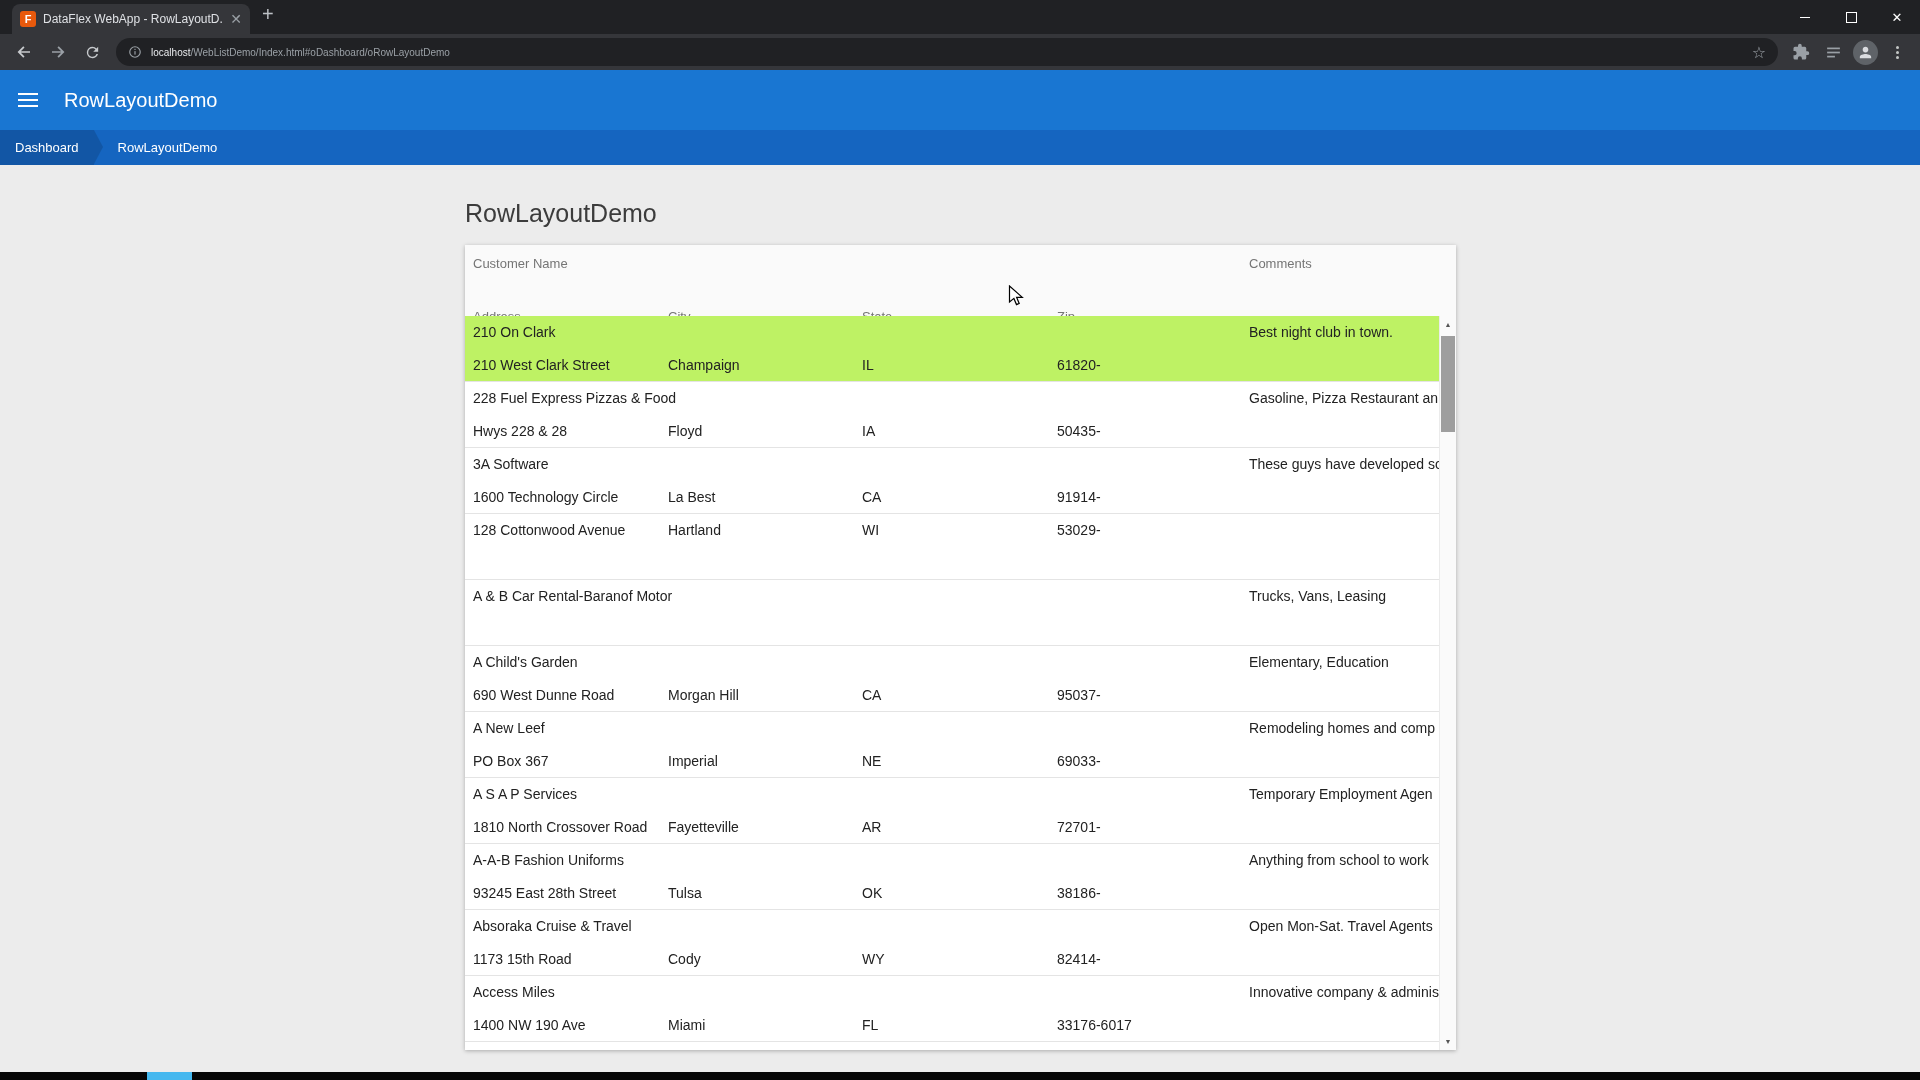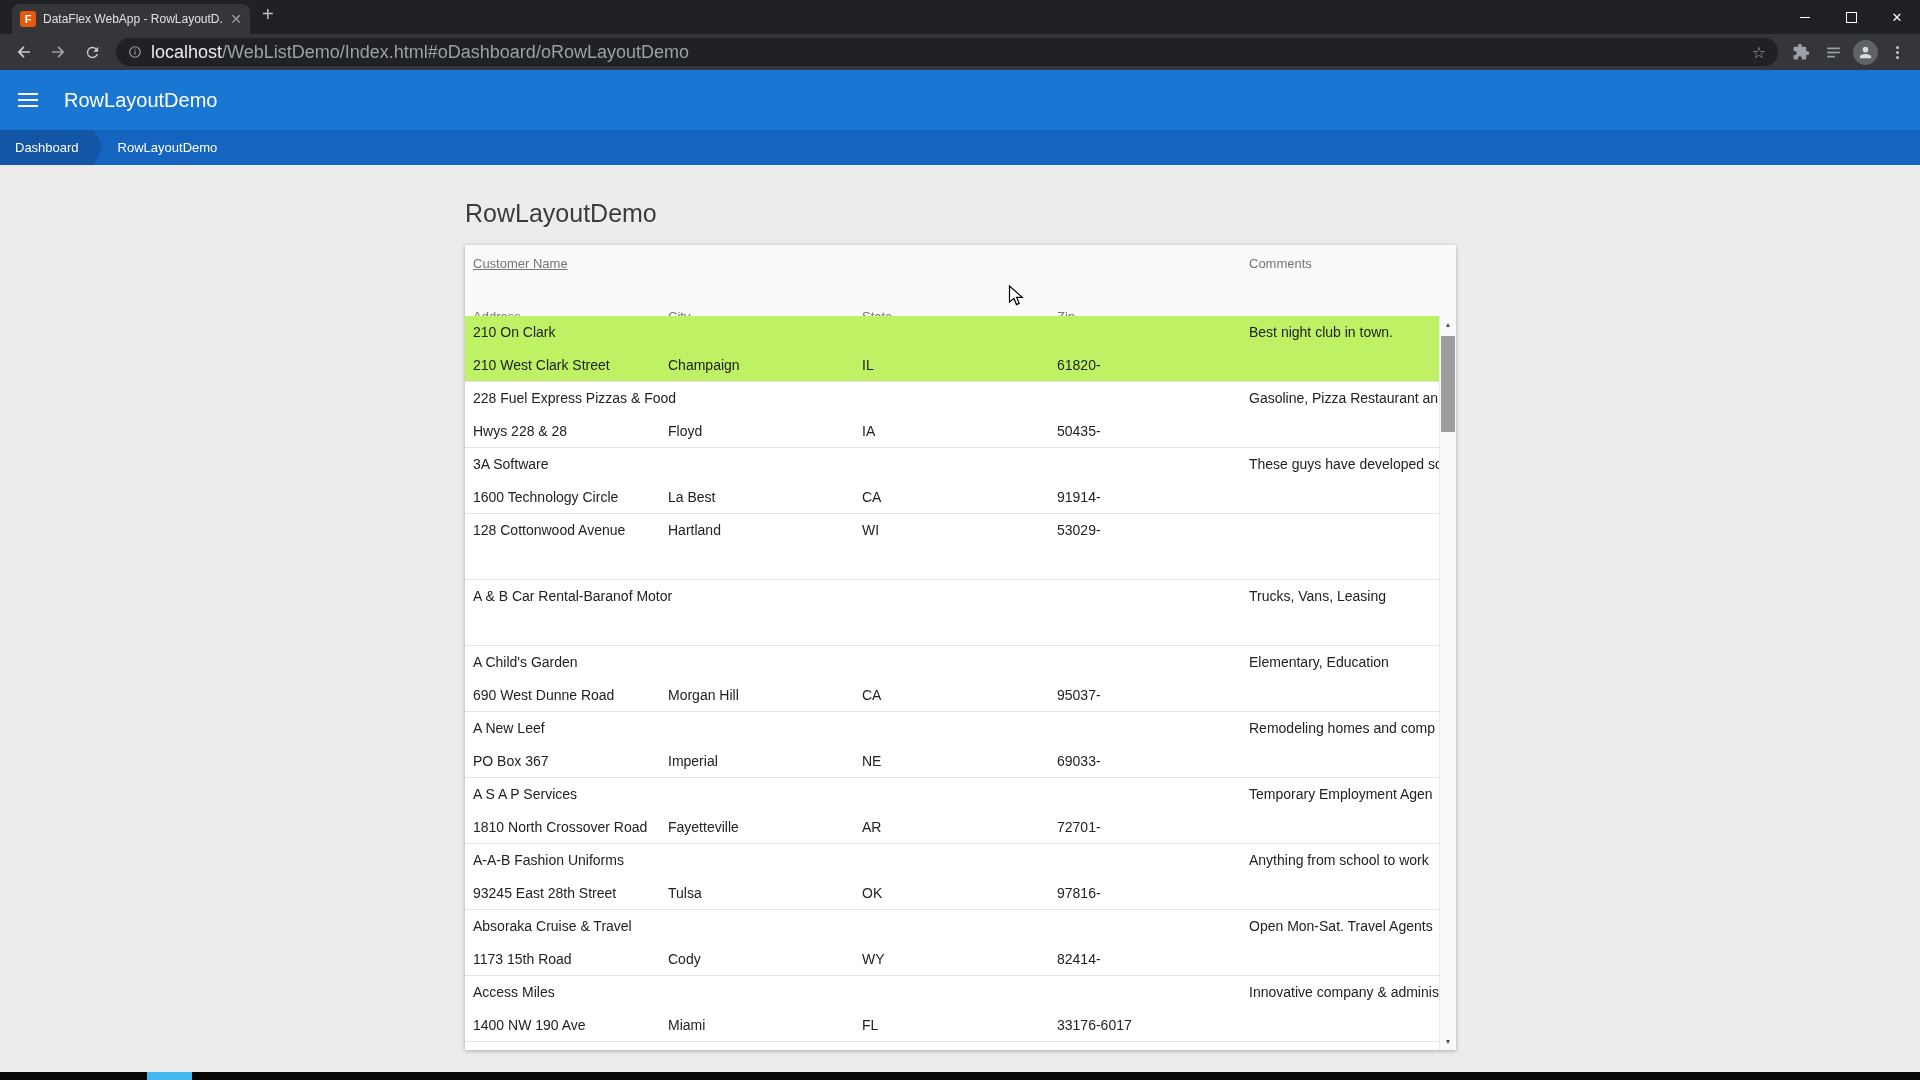--- a/index.html
+++ b/index.html
@@ -18,21 +18,21 @@
   .win-controls{position:absolute;right:0;top:0;height:34px;display:flex;}
   .win-btn{width:46px;height:34px;display:flex;align-items:center;justify-content:center;}
   .wc-min{width:10px;height:1px;background:#fff;}
   .wc-max{width:9px;height:9px;border:1px solid #fff;}
   .wc-close{color:#fff;font-size:13px;}
 
   .toolbar{height:36px;background:#35363a;display:flex;align-items:center;padding:0 8px;gap:2px;}
   .nav-btn{width:32px;height:32px;display:flex;align-items:center;justify-content:center;border-radius:50%;}
   .urlbar{flex:1;height:28px;background:#202124;border-radius:14px;display:flex;align-items:center;
           padding:0 12px;gap:9px;margin:0 6px;overflow:hidden;}
-  .url-text{font-size:18px;color:#9aa0a6;white-space:nowrap;overflow:hidden;flex:1;}
+  .url-text{font-size:10px;color:#9aa0a6;white-space:nowrap;overflow:hidden;flex:1;}
   .url-host{color:#e8eaed;}
   .star{color:#9aa0a6;font-size:16px;flex:none;}
   .tb-icon{width:30px;height:30px;display:flex;align-items:center;justify-content:center;}
   .avatar{width:25px;height:25px;border-radius:50%;background:#5f6368;display:flex;align-items:center;justify-content:center;overflow:hidden;}
   .kebab{color:#c4c7c5;font-size:15px;letter-spacing:0;line-height:5px;display:flex;flex-direction:column;gap:2px;align-items:center;}
   .kebab i{width:3px;height:3px;border-radius:50%;background:#c4c7c5;}
 
   
   .app-header{height:60px;background:#1976d2;display:flex;align-items:center;padding:0 18px;gap:26px;}
   .ham{display:flex;flex-direction:column;gap:4px;}
@@ -49,21 +49,21 @@
   .page-title{position:absolute;left:465px;top:34px;font-size:25px;color:#3c3c3c;}
 
   .panel{position:absolute;left:465px;top:80px;width:991px;height:805px;background:#fff;
          box-shadow:0 1px 4px rgba(0,0,0,.28);}
   .grid-head{position:absolute;top:0;left:0;right:0;height:71px;background:#fafafa;
              font-size:13px;color:#757575;}
   .head-line{position:absolute;left:0;right:17px;display:grid;
              grid-template-columns:195px 194px 195px 192px 1fr;padding-left:8px;}
   .head-line1{top:11px;}
   .head-line2{top:64px;}
-  .h-name{grid-column:1/5;text-decoration:underline;}
+  .h-name{grid-column:1/5;}
   .h-comments{position:relative;}
 
   .grid-body{position:absolute;top:71px;left:0;right:17px;bottom:0;overflow:hidden;}
   .record{height:66px;border-bottom:1px solid #e4e4e4;box-sizing:border-box;background:#fff;}
   .record.selected{background:#bef264;}
   .line{height:32.5px;display:grid;grid-template-columns:195px 194px 195px 192px 1fr;
         padding-left:8px;align-items:center;font-size:14px;color:#222;}
   .cell{white-space:nowrap;overflow:hidden;}
   .c-name{grid-column:1/5;}
 
@@ -281,21 +281,21 @@
           </div>
           <div class="record">
             <div class="line">
               <div class="cell c-name">A-A-B Fashion Uniforms</div>
               <div class="cell c-comments">Anything from school to work</div>
             </div>
             <div class="line">
               <div class="cell c-address">93245 East 28th Street</div>
               <div class="cell c-city">Tulsa</div>
               <div class="cell c-state">OK</div>
-              <div class="cell c-zip">97816-</div>
+              <div class="cell c-zip">38186-</div>
             </div>
           </div>
           <div class="record">
             <div class="line">
               <div class="cell c-name">Absoraka Cruise &amp; Travel</div>
               <div class="cell c-comments">Open Mon-Sat. Travel Agents</div>
             </div>
             <div class="line">
               <div class="cell c-address">1173 15th Road</div>
               <div class="cell c-city">Cody</div>

